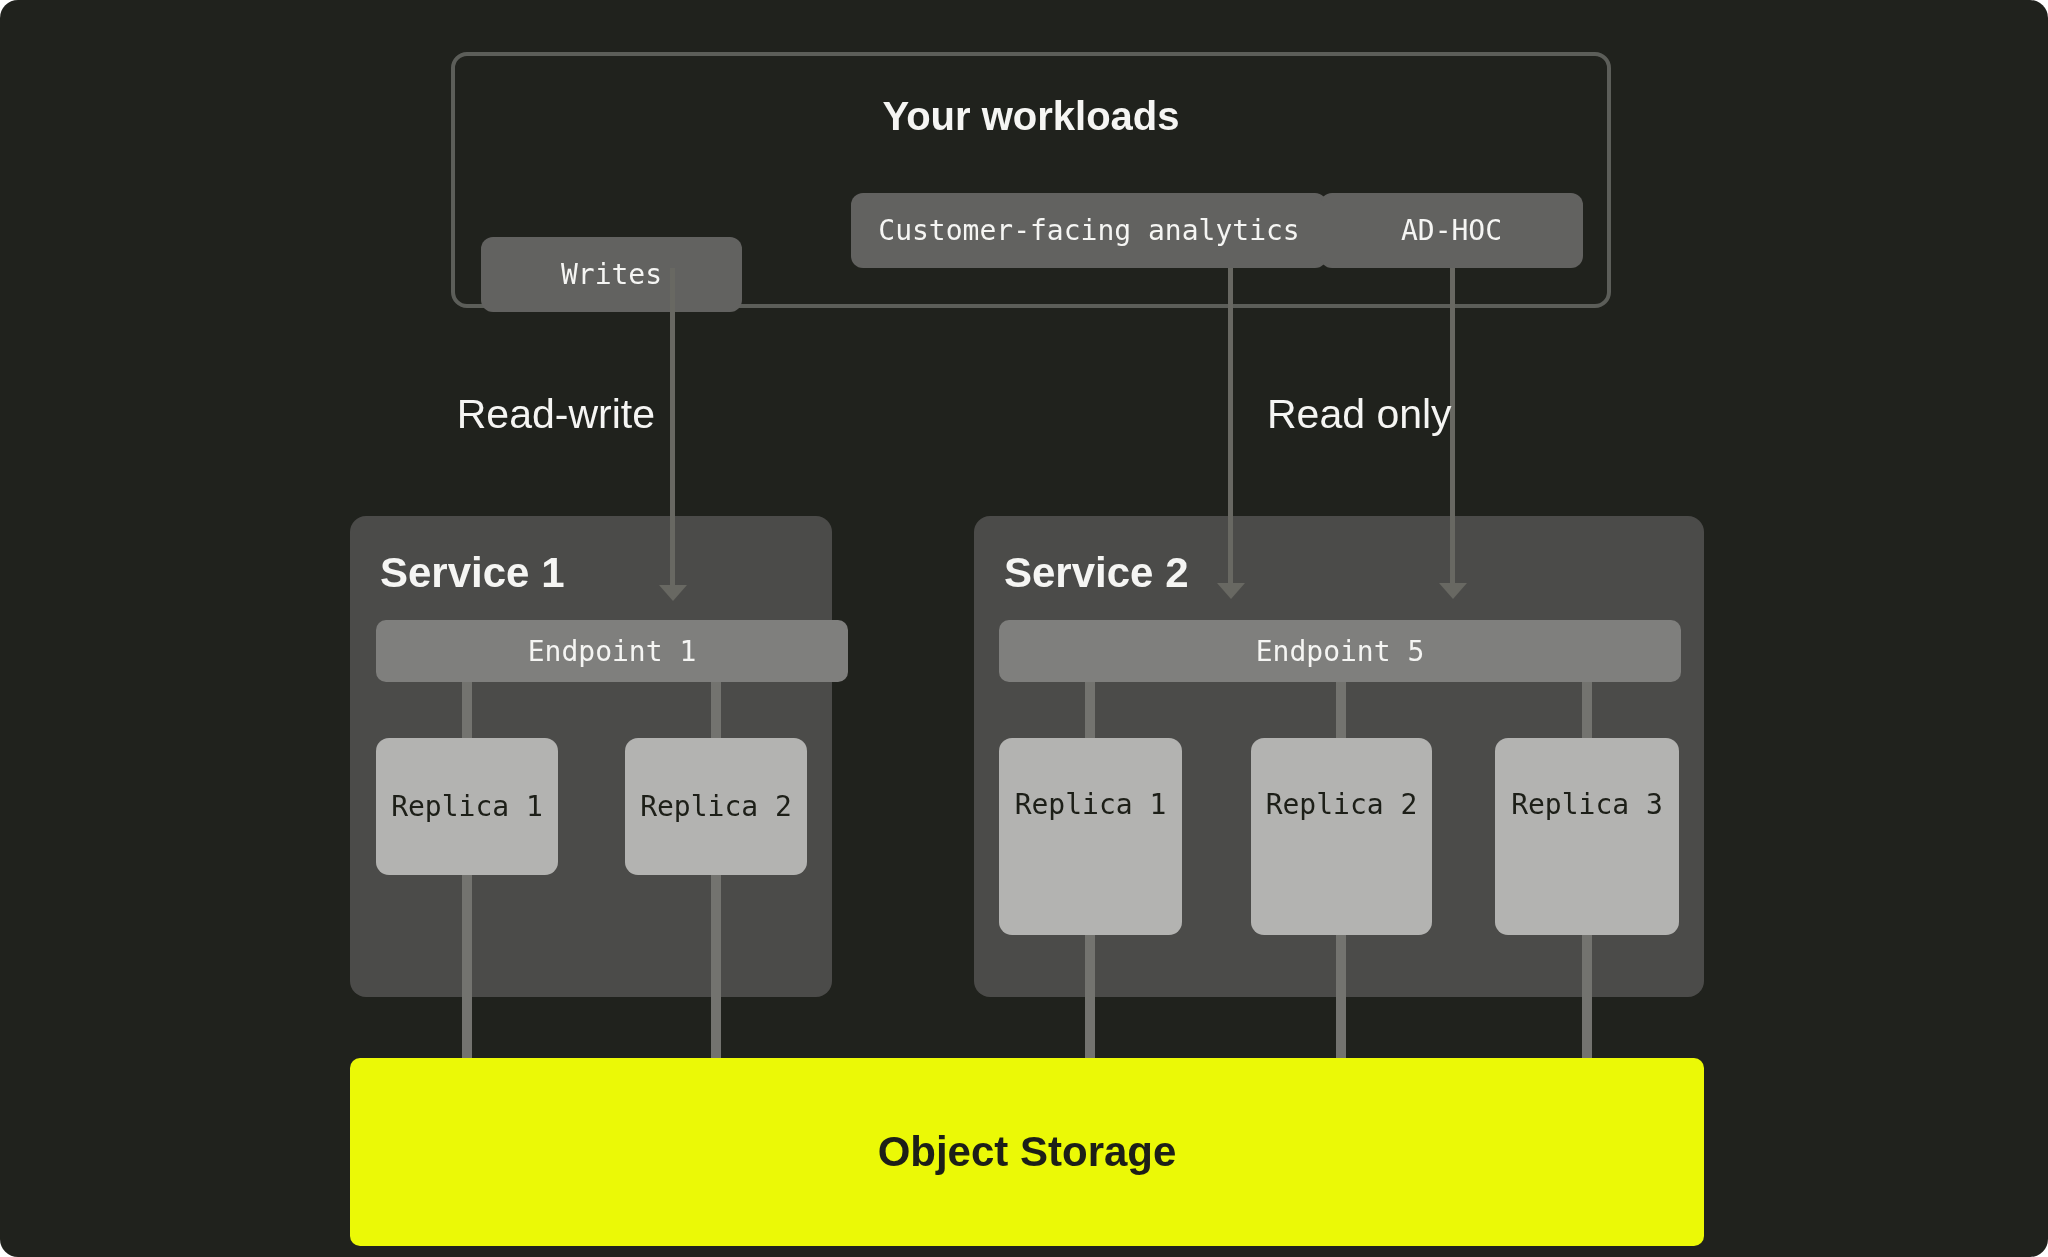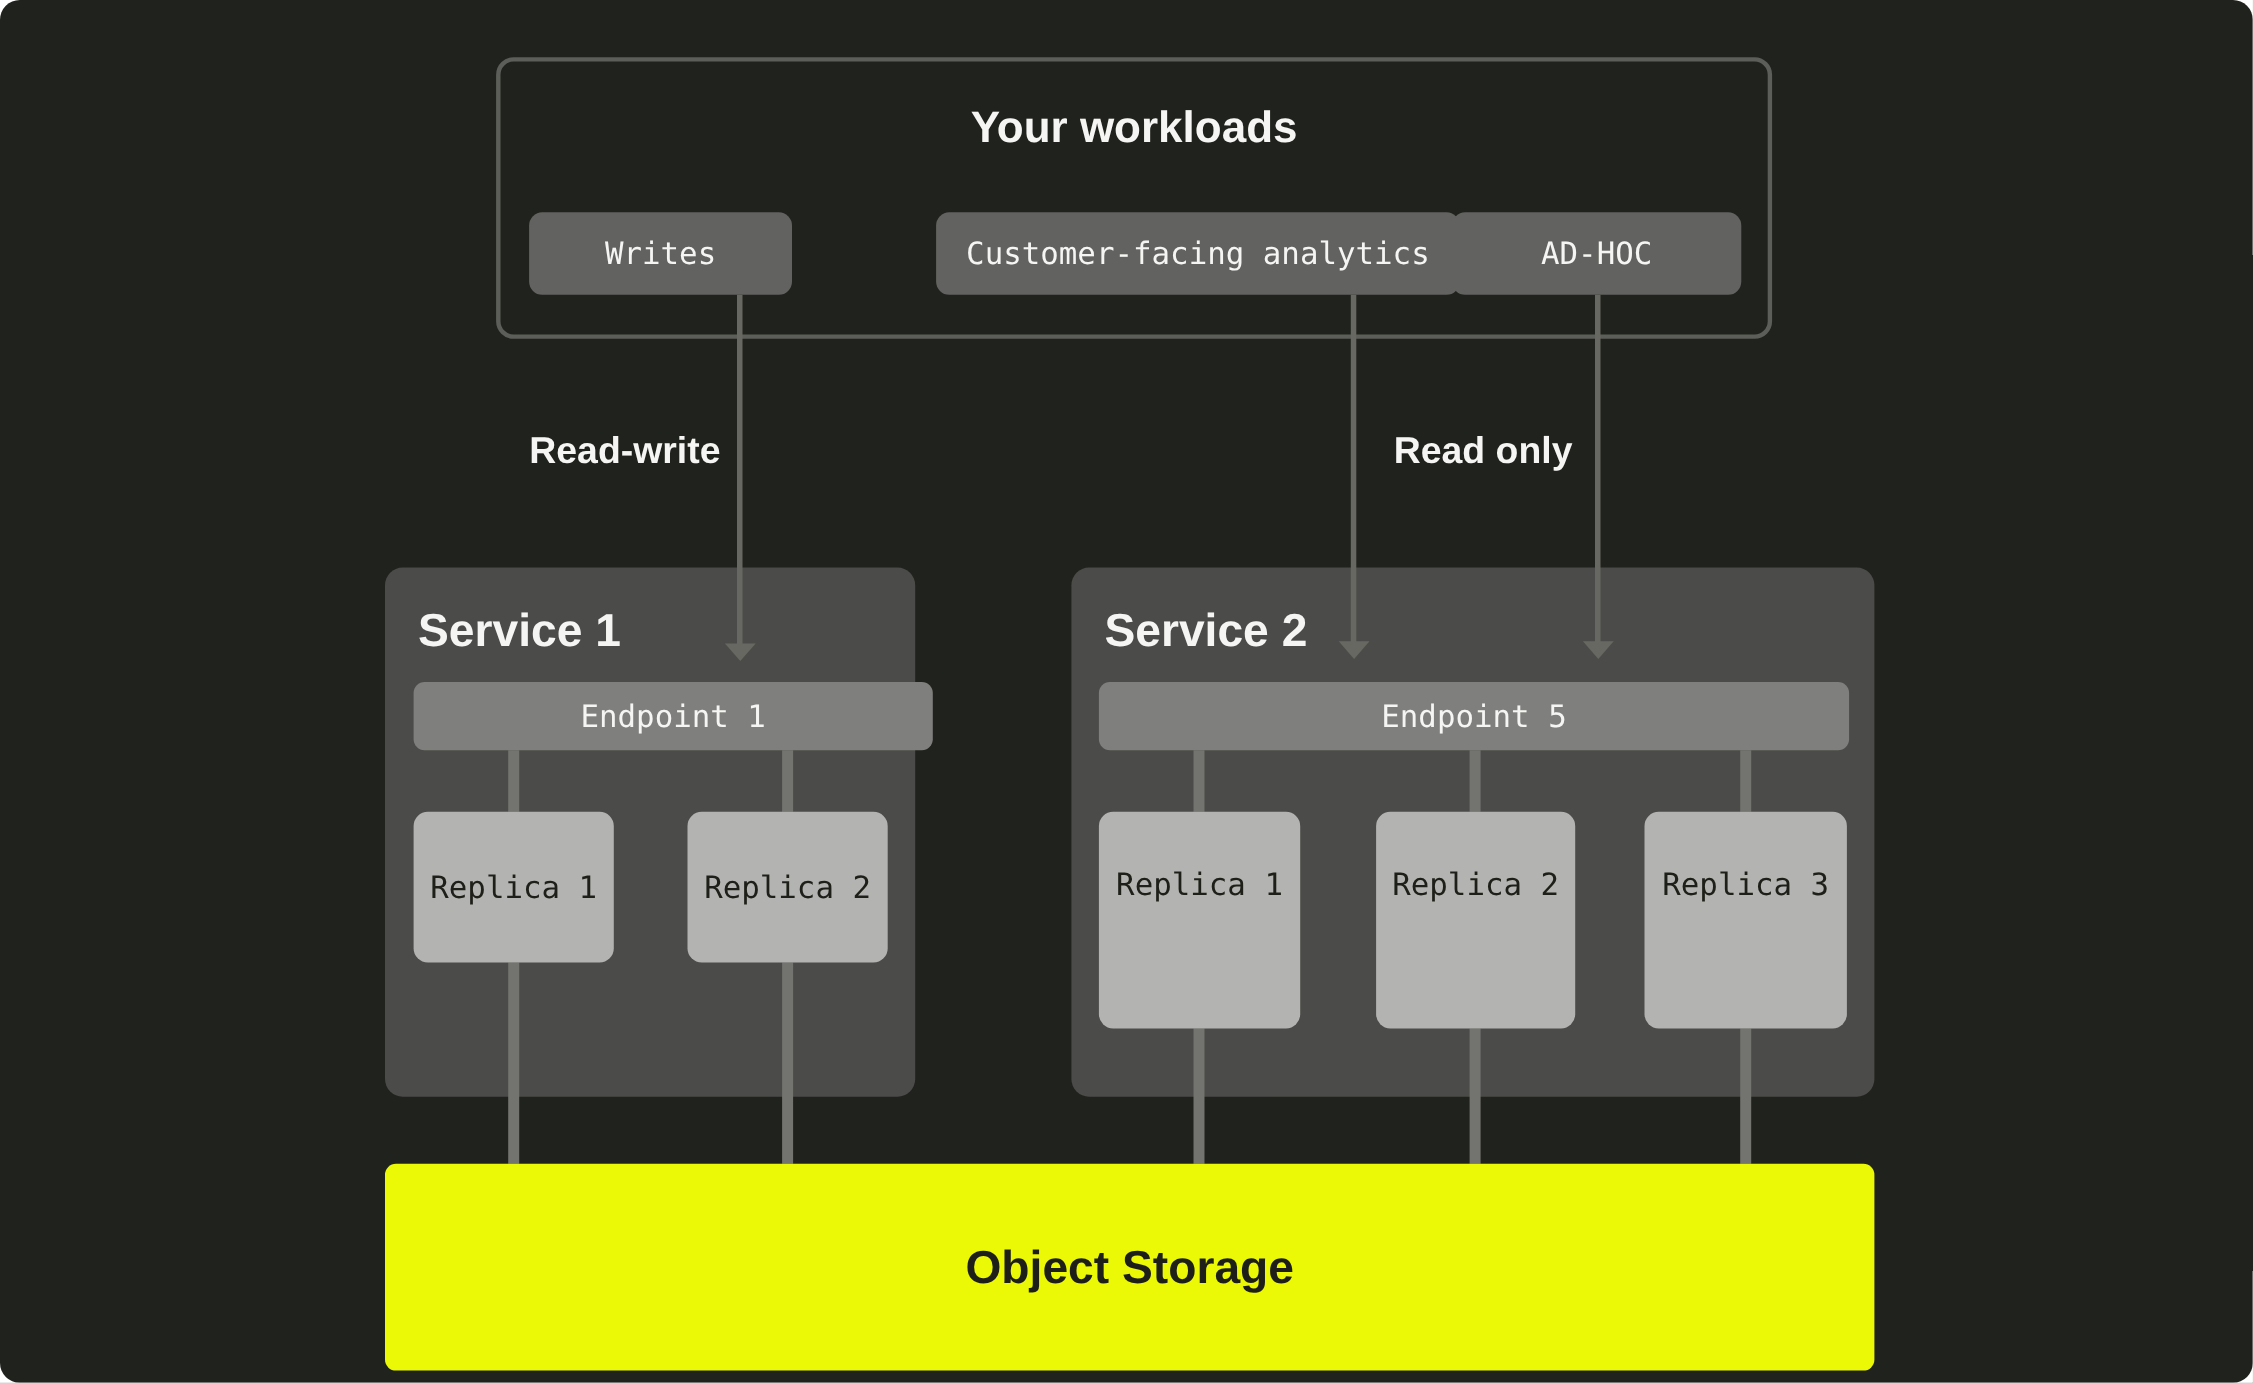--- a/index.html
+++ b/index.html
@@ -40,36 +40,36 @@
   }
   .wl-btn{
     top:193px;height:75px;
     background:var(--button-bg);
     border-radius:12px;
     display:flex;align-items:center;justify-content:center;
     font-family:"DejaVu Sans Mono", monospace;
     font-size:28px;color:var(--text-light);
     white-space:nowrap;
   }
-  .btn-writes{left:481px;width:239px;}
+  .btn-writes{left:481px;width:261px;margin-top:44px;}
   .btn-analytics{left:851px;width:476px;}
   .btn-adhoc{left:1320px;width:263px;}
 
   
   .arrow-line{width:5px;background:var(--arrow);z-index:3;}
   .arrow-head{
     width:0;height:0;z-index:3;
     border-left:14px solid transparent;
     border-right:14px solid transparent;
     border-top:16px solid var(--arrow);
   }
 
   
   .flow-label{
-    font-size:34px;font-weight:700;color:var(--text-light);
+    font-size:41px;font-weight:400;color:var(--text-light);
     white-space:nowrap;z-index:4;
   }
   .label-readwrite{left:400px;top:391px;width:255px;text-align:right;}
   .label-readonly{left:1267px;top:391px;}
 
   
   .service-box{
     top:516px;height:481px;
     background:var(--service-bg);
     border-radius:16px;

